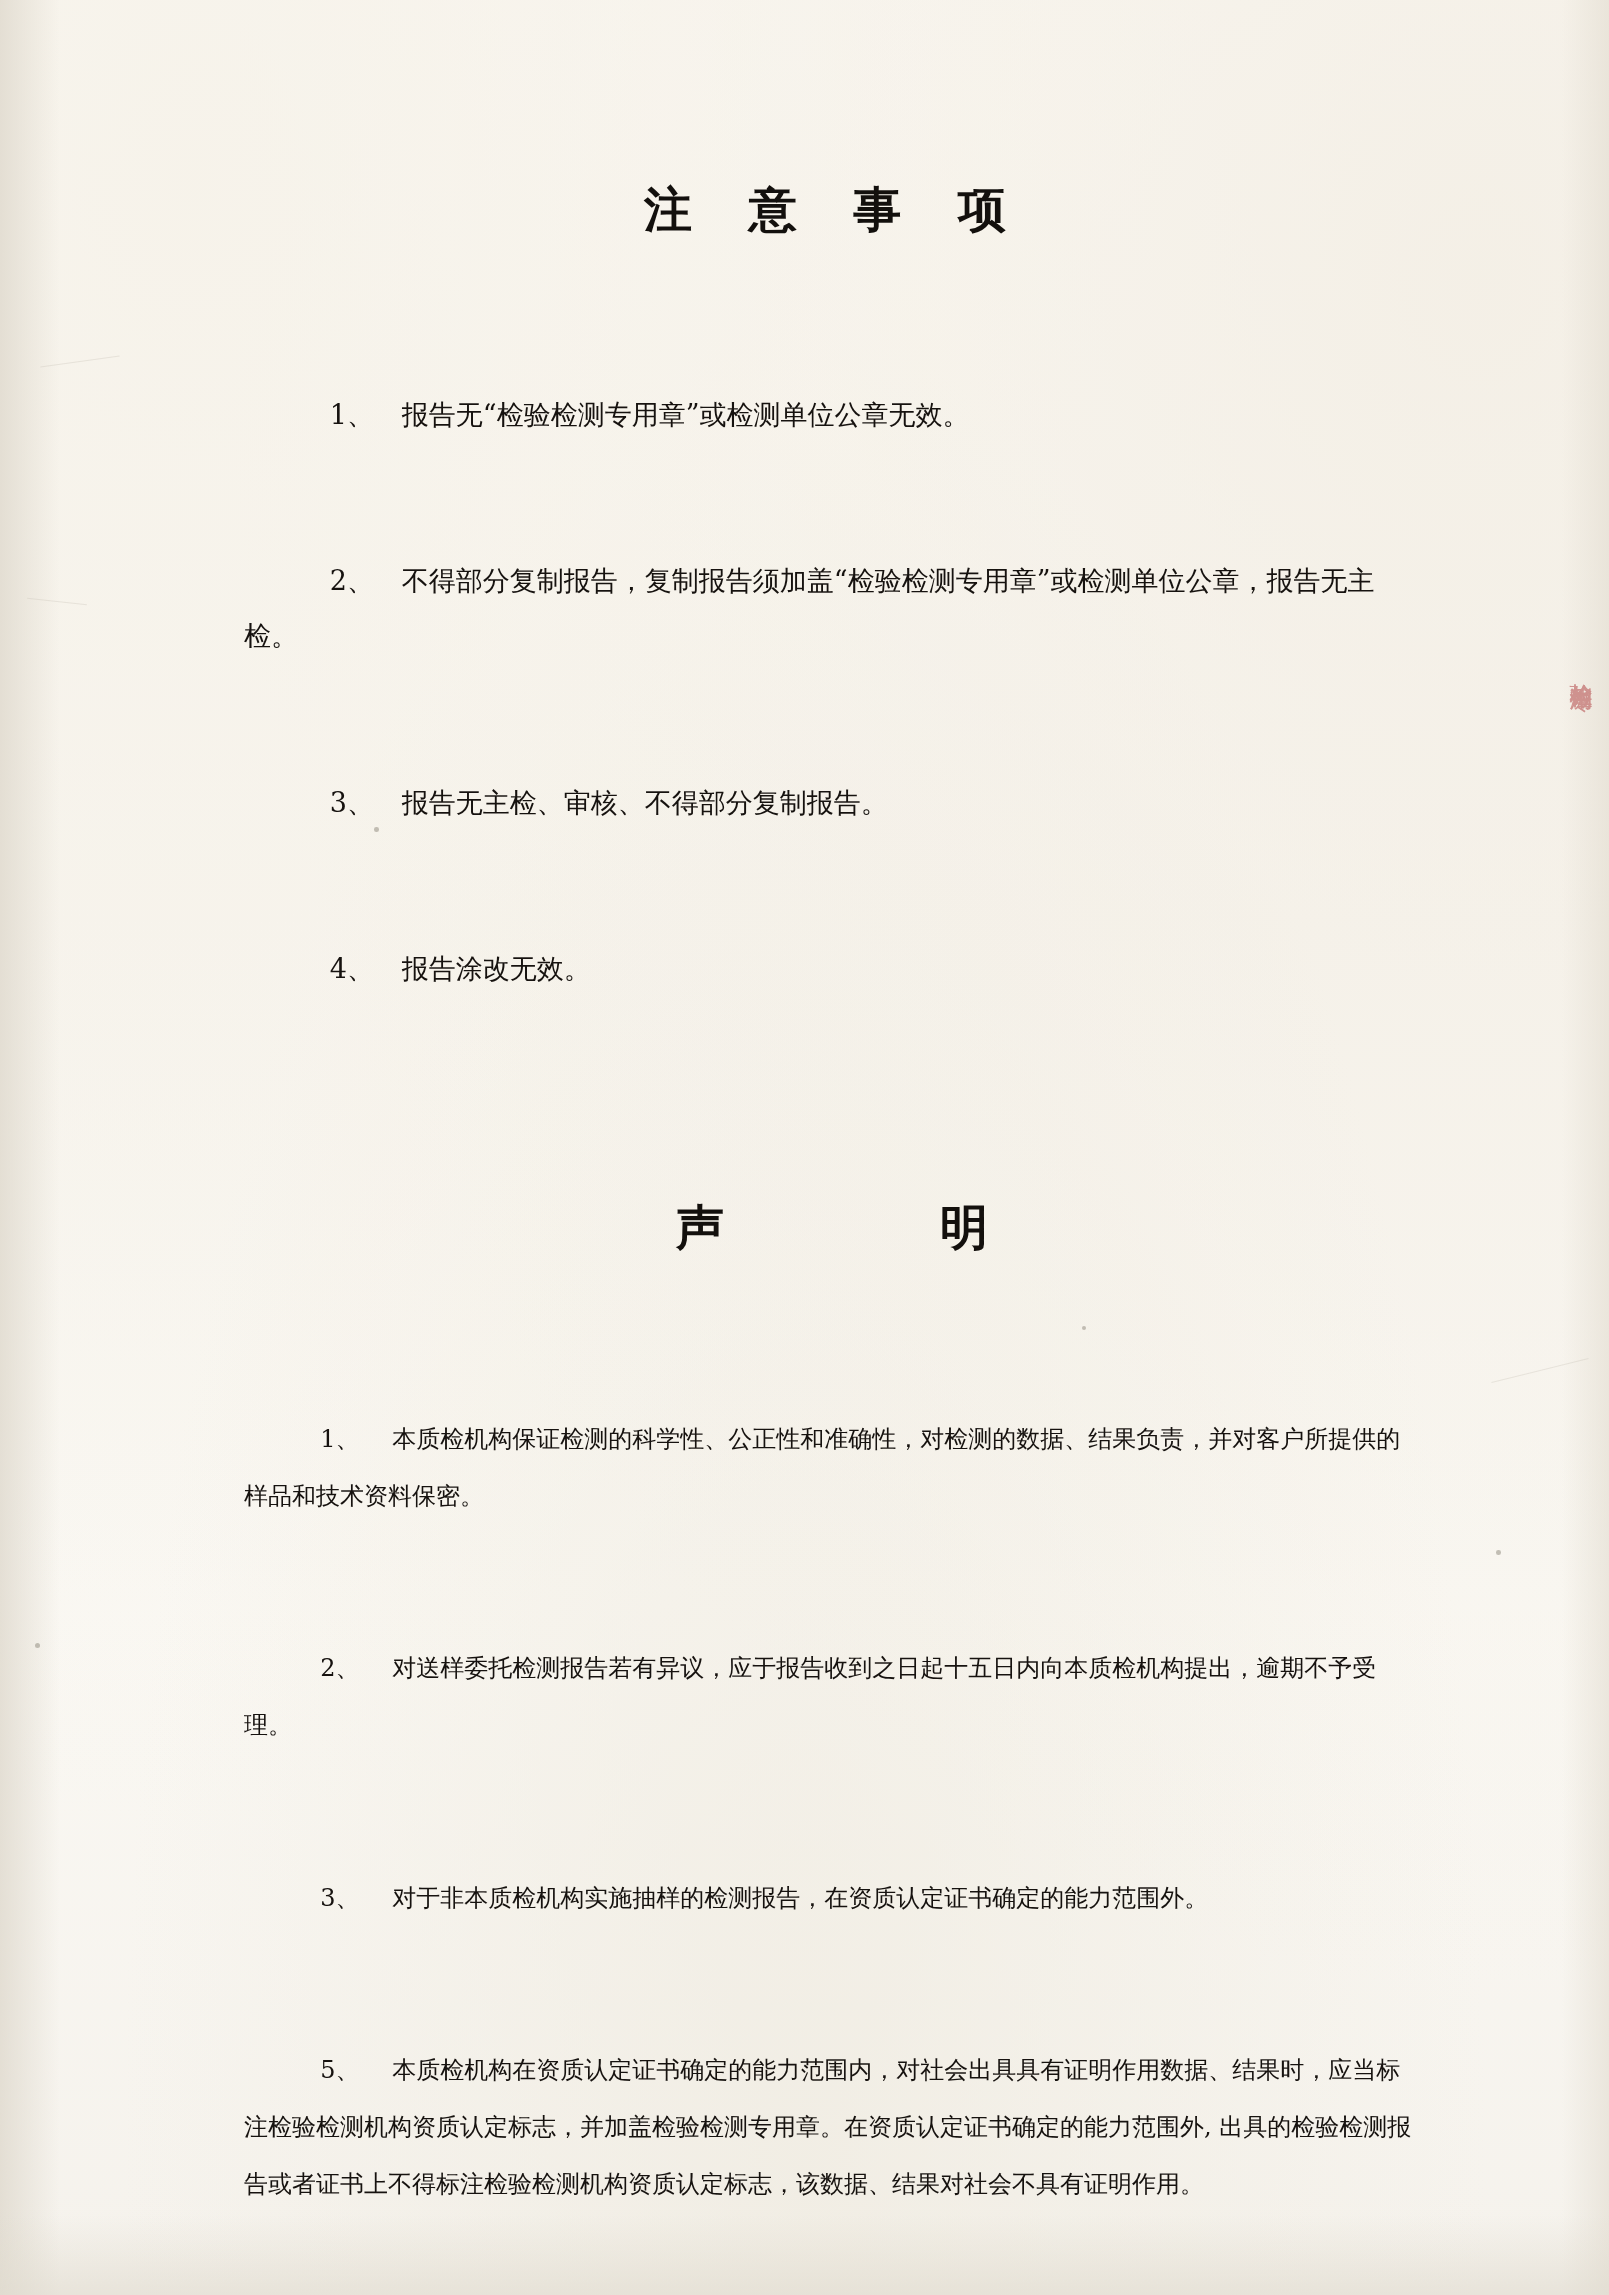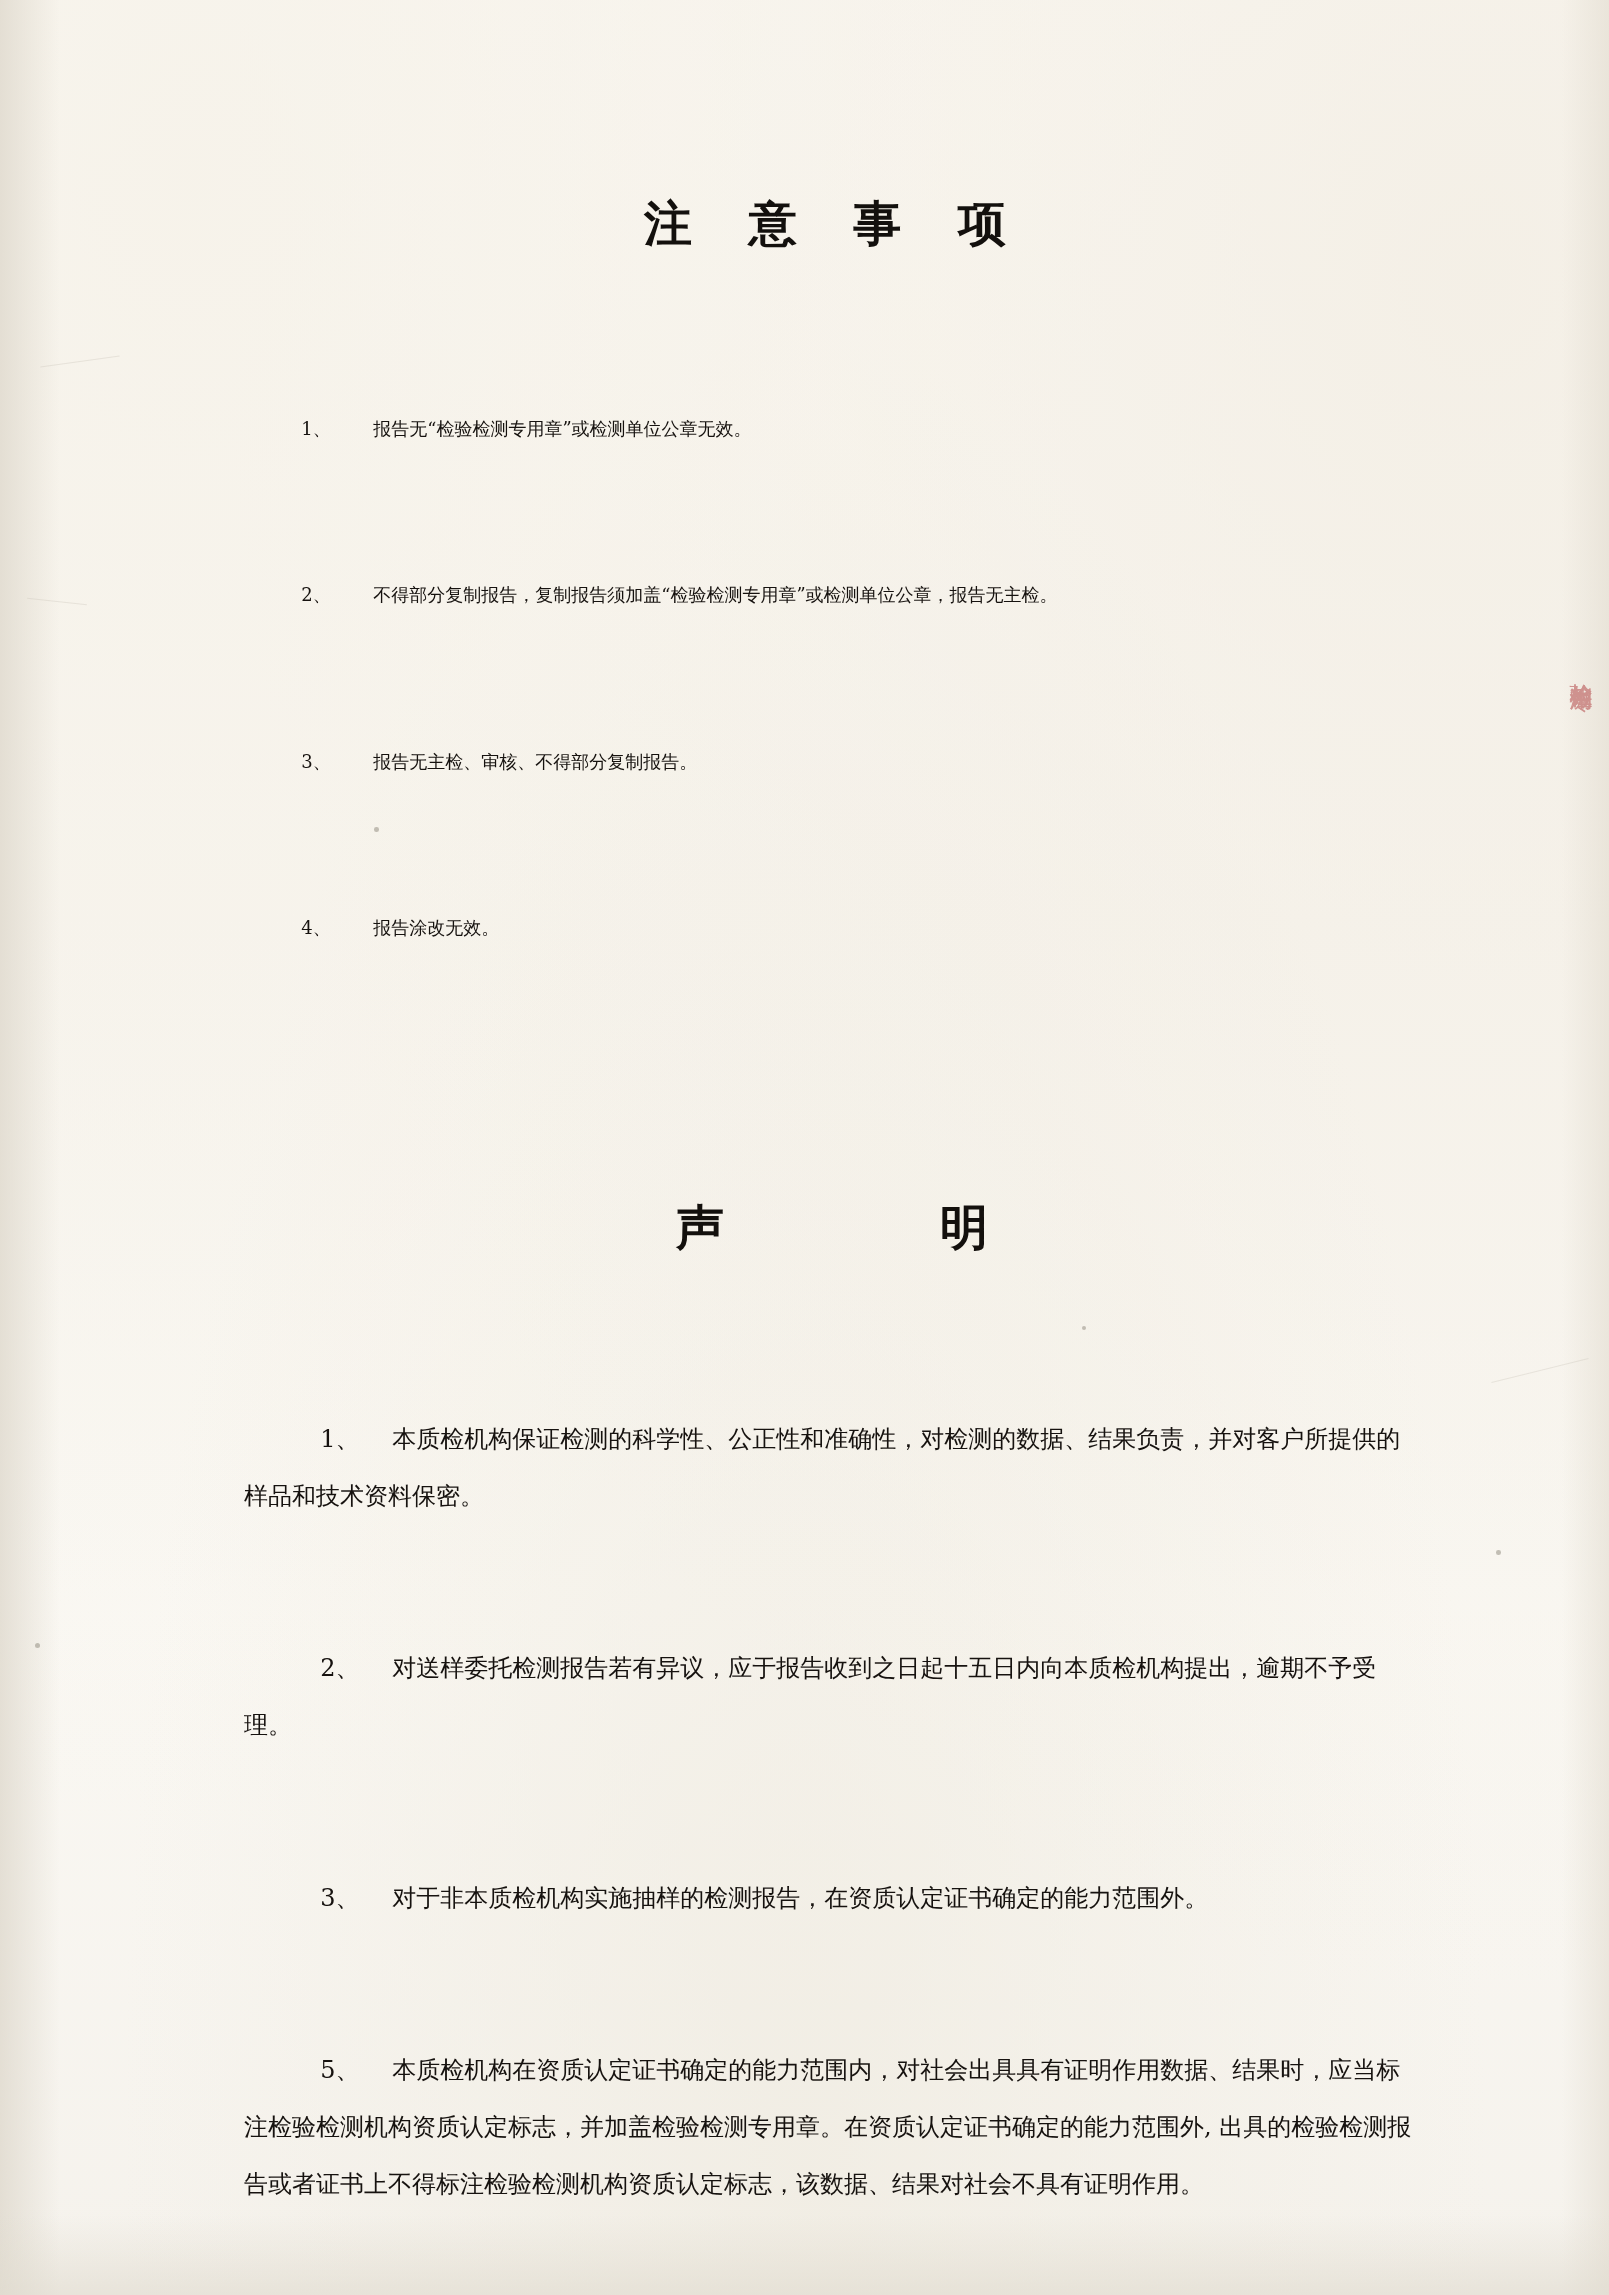--- a/index.html
+++ b/index.html
@@ -56,21 +56,21 @@
     position: absolute;
     left: 0; top: 0;
     width: 1609px;
     height: 2295px;
   }
 
   
   .sec-notice {
     position: absolute;
     left: 244px;
-    top: 192px;
+    top: 178px;
     width: 1162px;
   }
   .doc-title {
     text-align: center;
     font-family: "DejaVu Sans", "Liberation Sans", sans-serif;
     font-weight: 700;
     font-size: 48px;
     letter-spacing: 20px;
     color: #13100d;
     margin: 0;
@@ -81,21 +81,21 @@
   .item-list {
     margin: 0;
     padding: 0;
     list-style: none;
   }
   .sec-notice .item-list {
     margin-top: 90px;
   }
   .item {
     display: block;
-    font-size: 18px;
+    font-size: 27px;
     line-height: 55px;
     color: #16120f;
     text-indent: 0;
     margin: 0 0 1.3px 0;
     white-space: pre-wrap;
   }
   .item .num {
     display: inline-block;
     min-width: 72px;
   }

